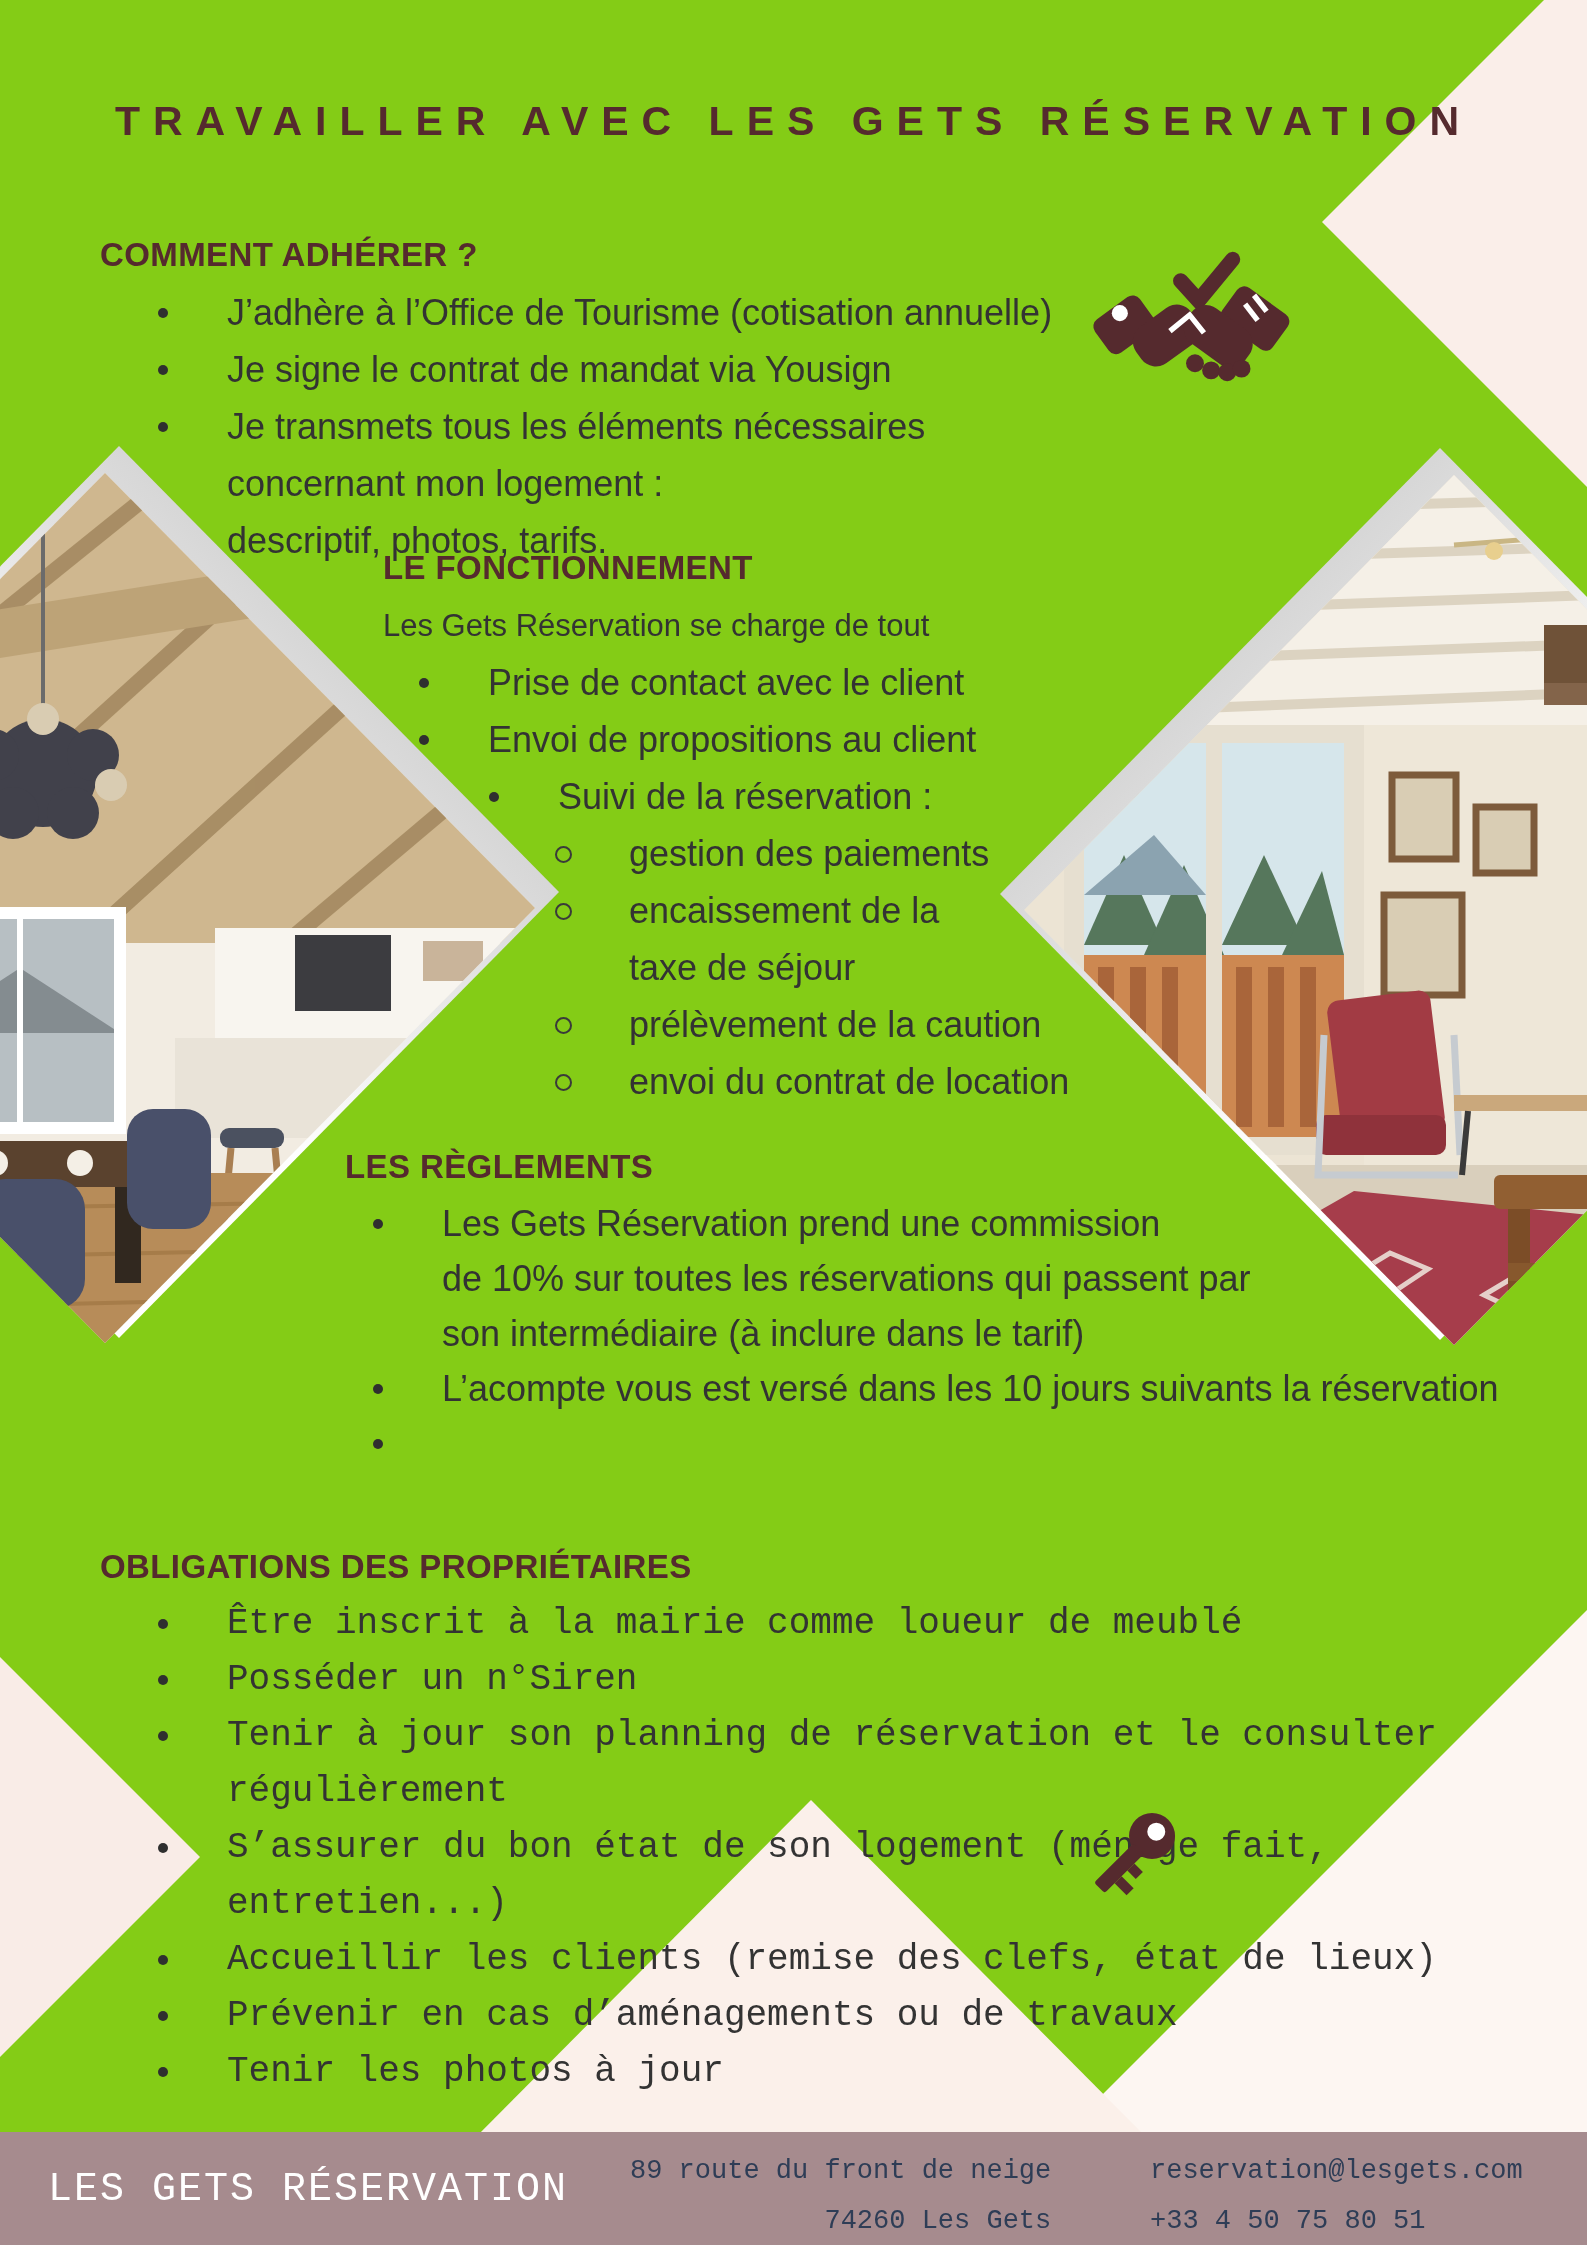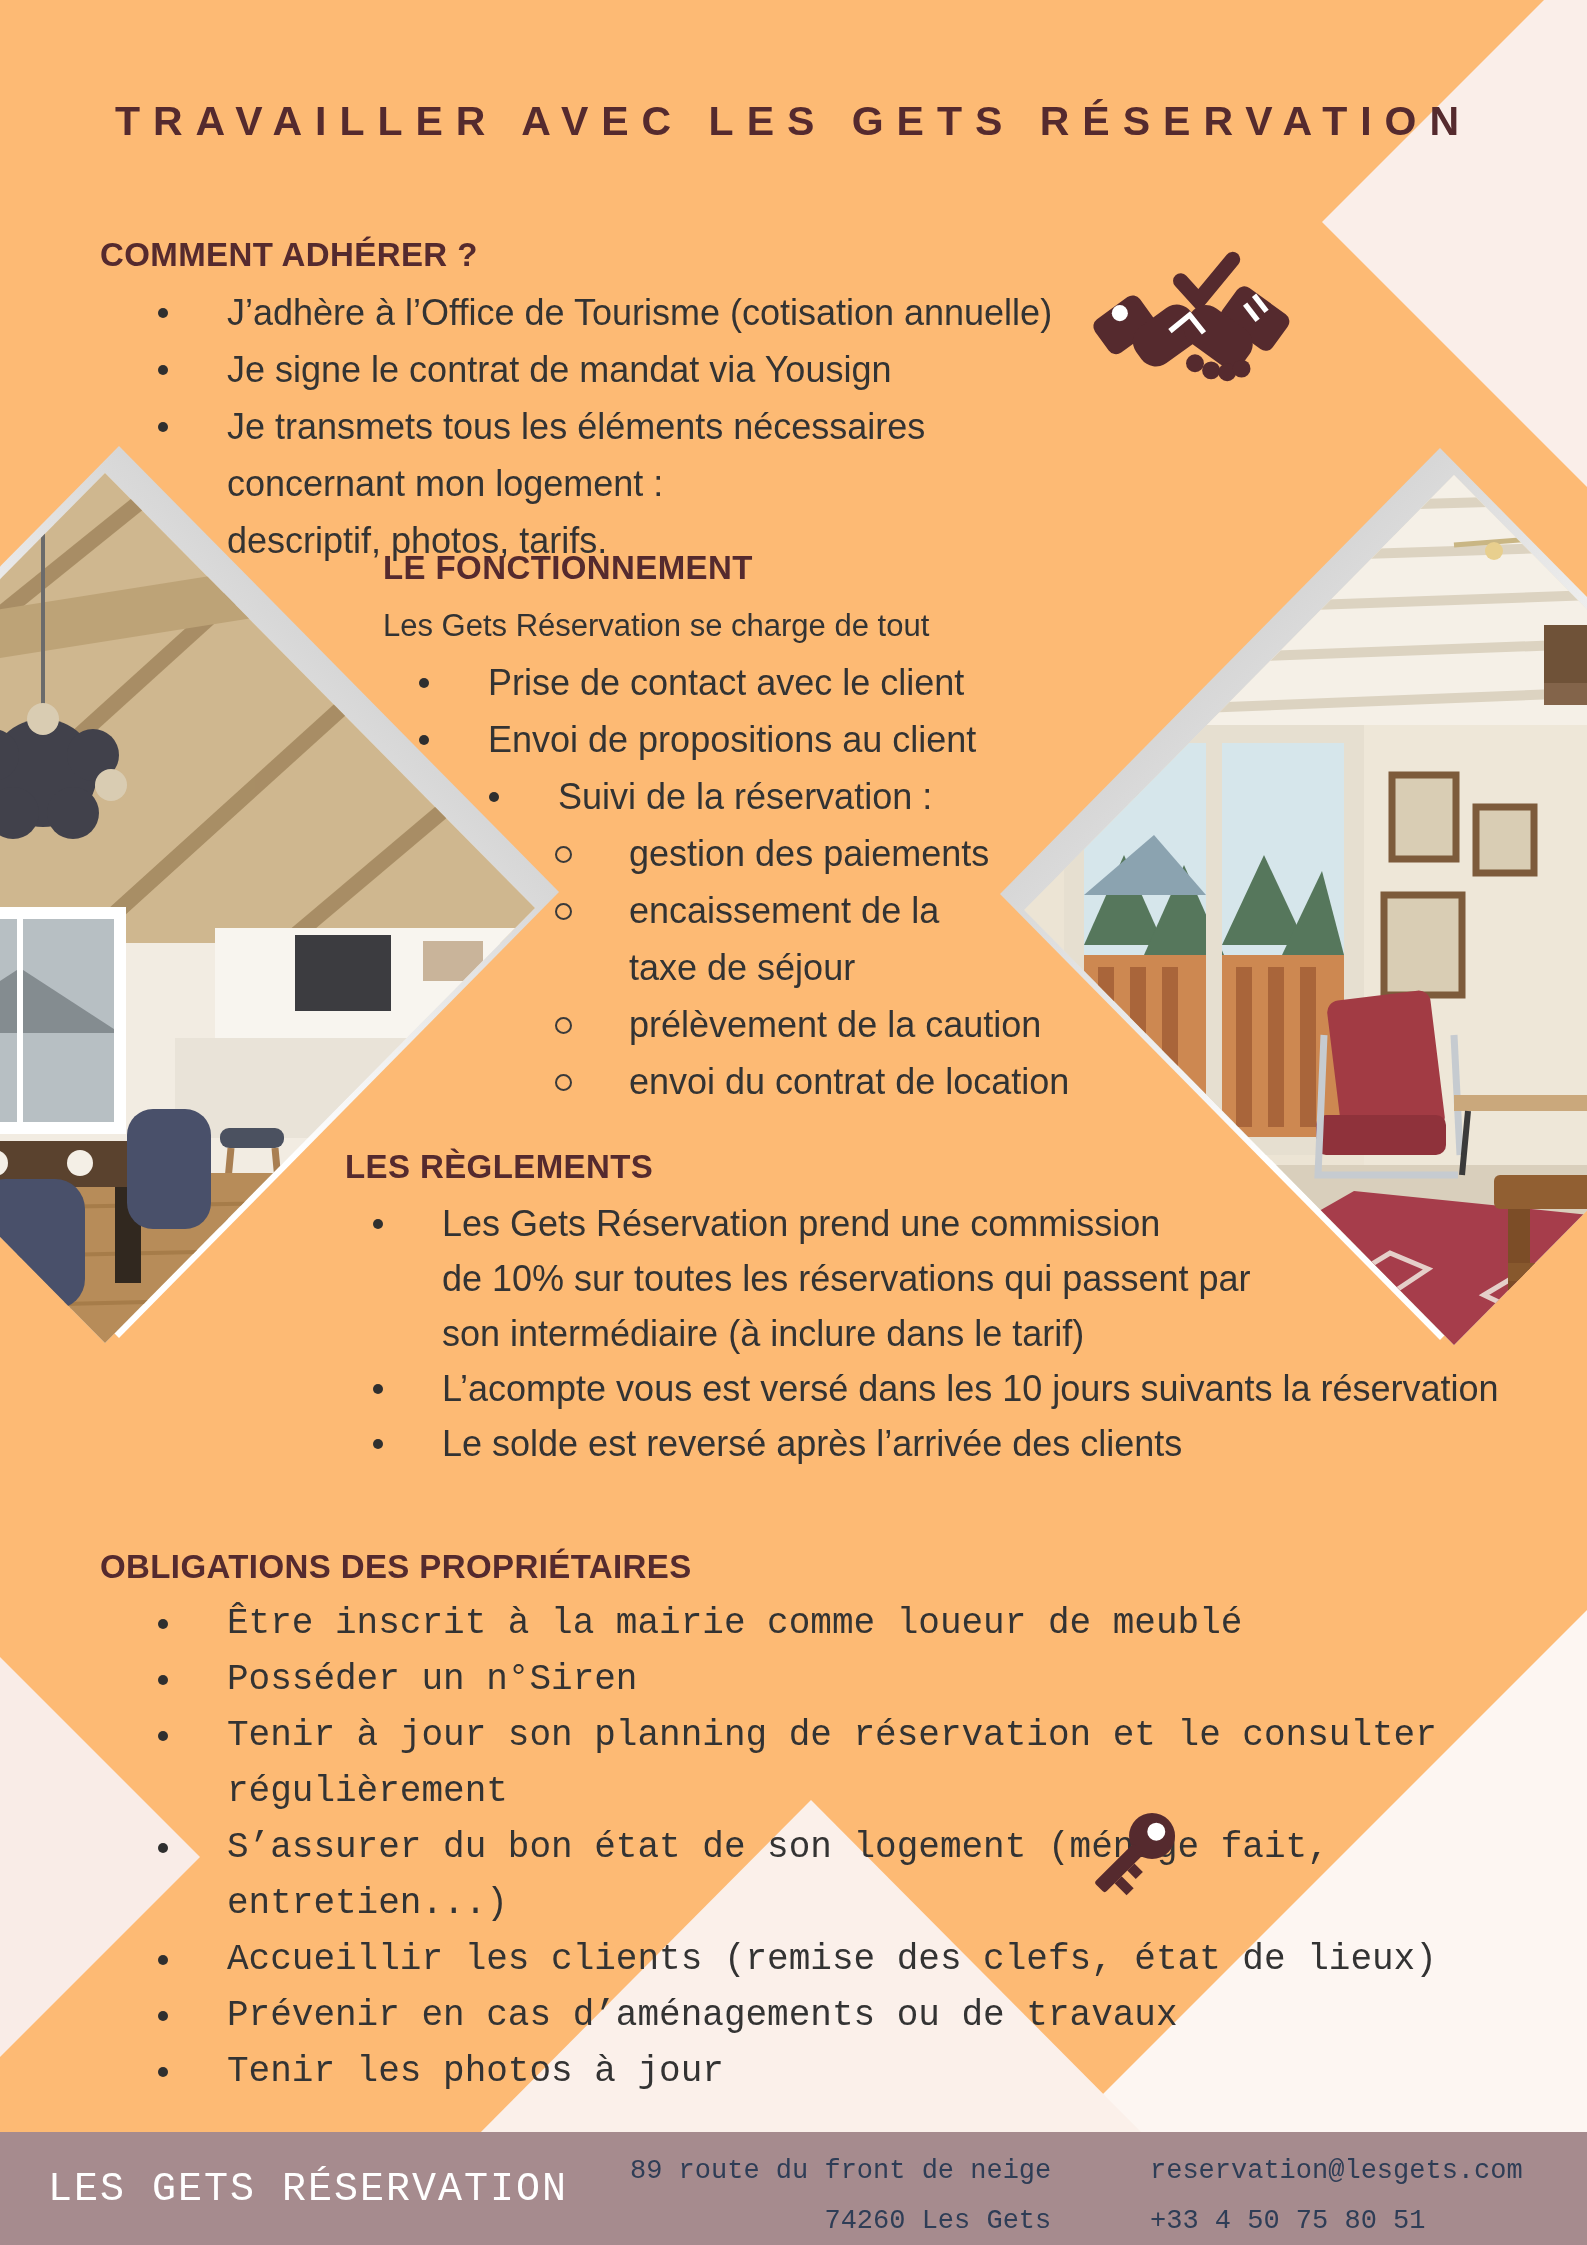--- a/index.html
+++ b/index.html
@@ -1,17 +1,17 @@
 <!DOCTYPE html>
 <html><head>
 <meta charset="utf-8">
 <style>
   html,body{margin:0;padding:0;background:#ffffff;}
   .page{
-    position:relative;width:1587px;height:2245px;overflow:hidden;background:#fdba74;
+    position:relative;width:1587px;height:2245px;overflow:hidden;background:#84cc16;
     font-family:"Liberation Sans",sans-serif;color:#333333;
   }
   svg{display:block;}
   
   .bg-decor{position:absolute;left:0;top:0;z-index:0;}
   
   .shadow-diamond{
     position:absolute;width:880px;height:892px;z-index:1;
     clip-path:polygon(50% 0,100% 50%,50% 100%,0 50%);
   }
@@ -361,23 +361,20 @@
         </div>
       </div>
       <div class="row">
         <span class="dot"></span>
         <div class="txt">
             <div>L’acompte vous est versé dans les 10 jours suivants la réservation</div>
           </div>
       </div>
       <div class="row">
         <span class="dot"></span>
-        <div class="txt">
-            <div>Le solde est reversé après l’arrivée des clients</div>
-          </div>
       </div>
     </div>
   </div>
 
   <div class="section sec-oblig">
     <h2 class="sec-heading">OBLIGATIONS DES PROPRIÉTAIRES</h2>
     <div class="list">
       <div class="row">
         <span class="dot"></span>
         <div class="txt">

